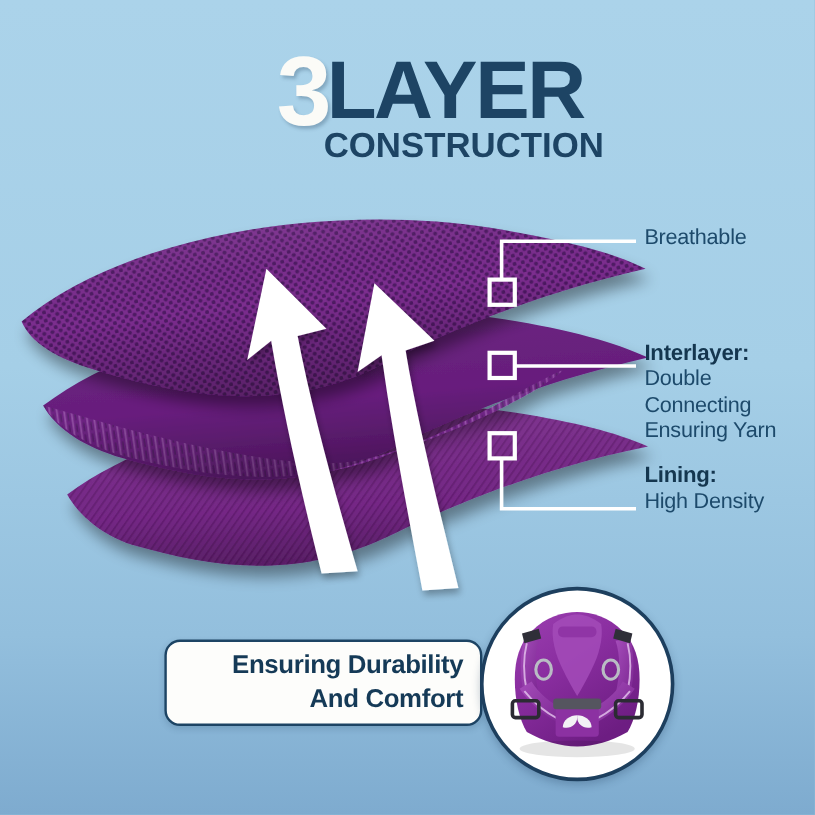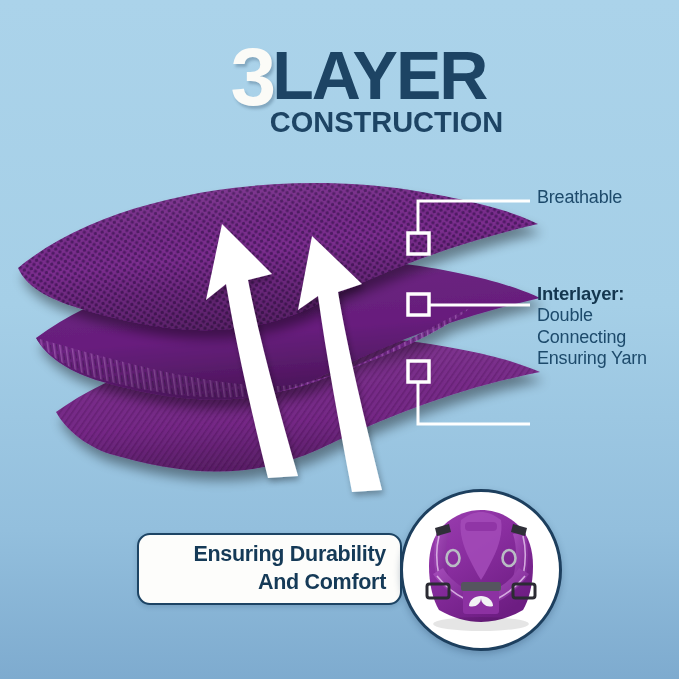--- a/index.html
+++ b/index.html
@@ -269,20 +269,22 @@
   </div>
 
   <div class="callout" id="callout-interlayer">
     <span class="c-head">Interlayer:</span>
     <span class="c-body">Double</span>
     <span class="c-body">Connecting</span>
     <span class="c-body">Ensuring Yarn</span>
   </div>
 
   <div class="callout" id="callout-lining">
+    <span class="c-head">Lining:</span>
+    <span class="c-body">High Density</span>
   </div>
 
   <div class="banner">
     <span class="banner-text">Ensuring Durability
 And Comfort</span>
   </div>
 
   <div class="product-circle">
     <svg width="156" height="156" viewBox="0 0 156 156">
       <defs>

